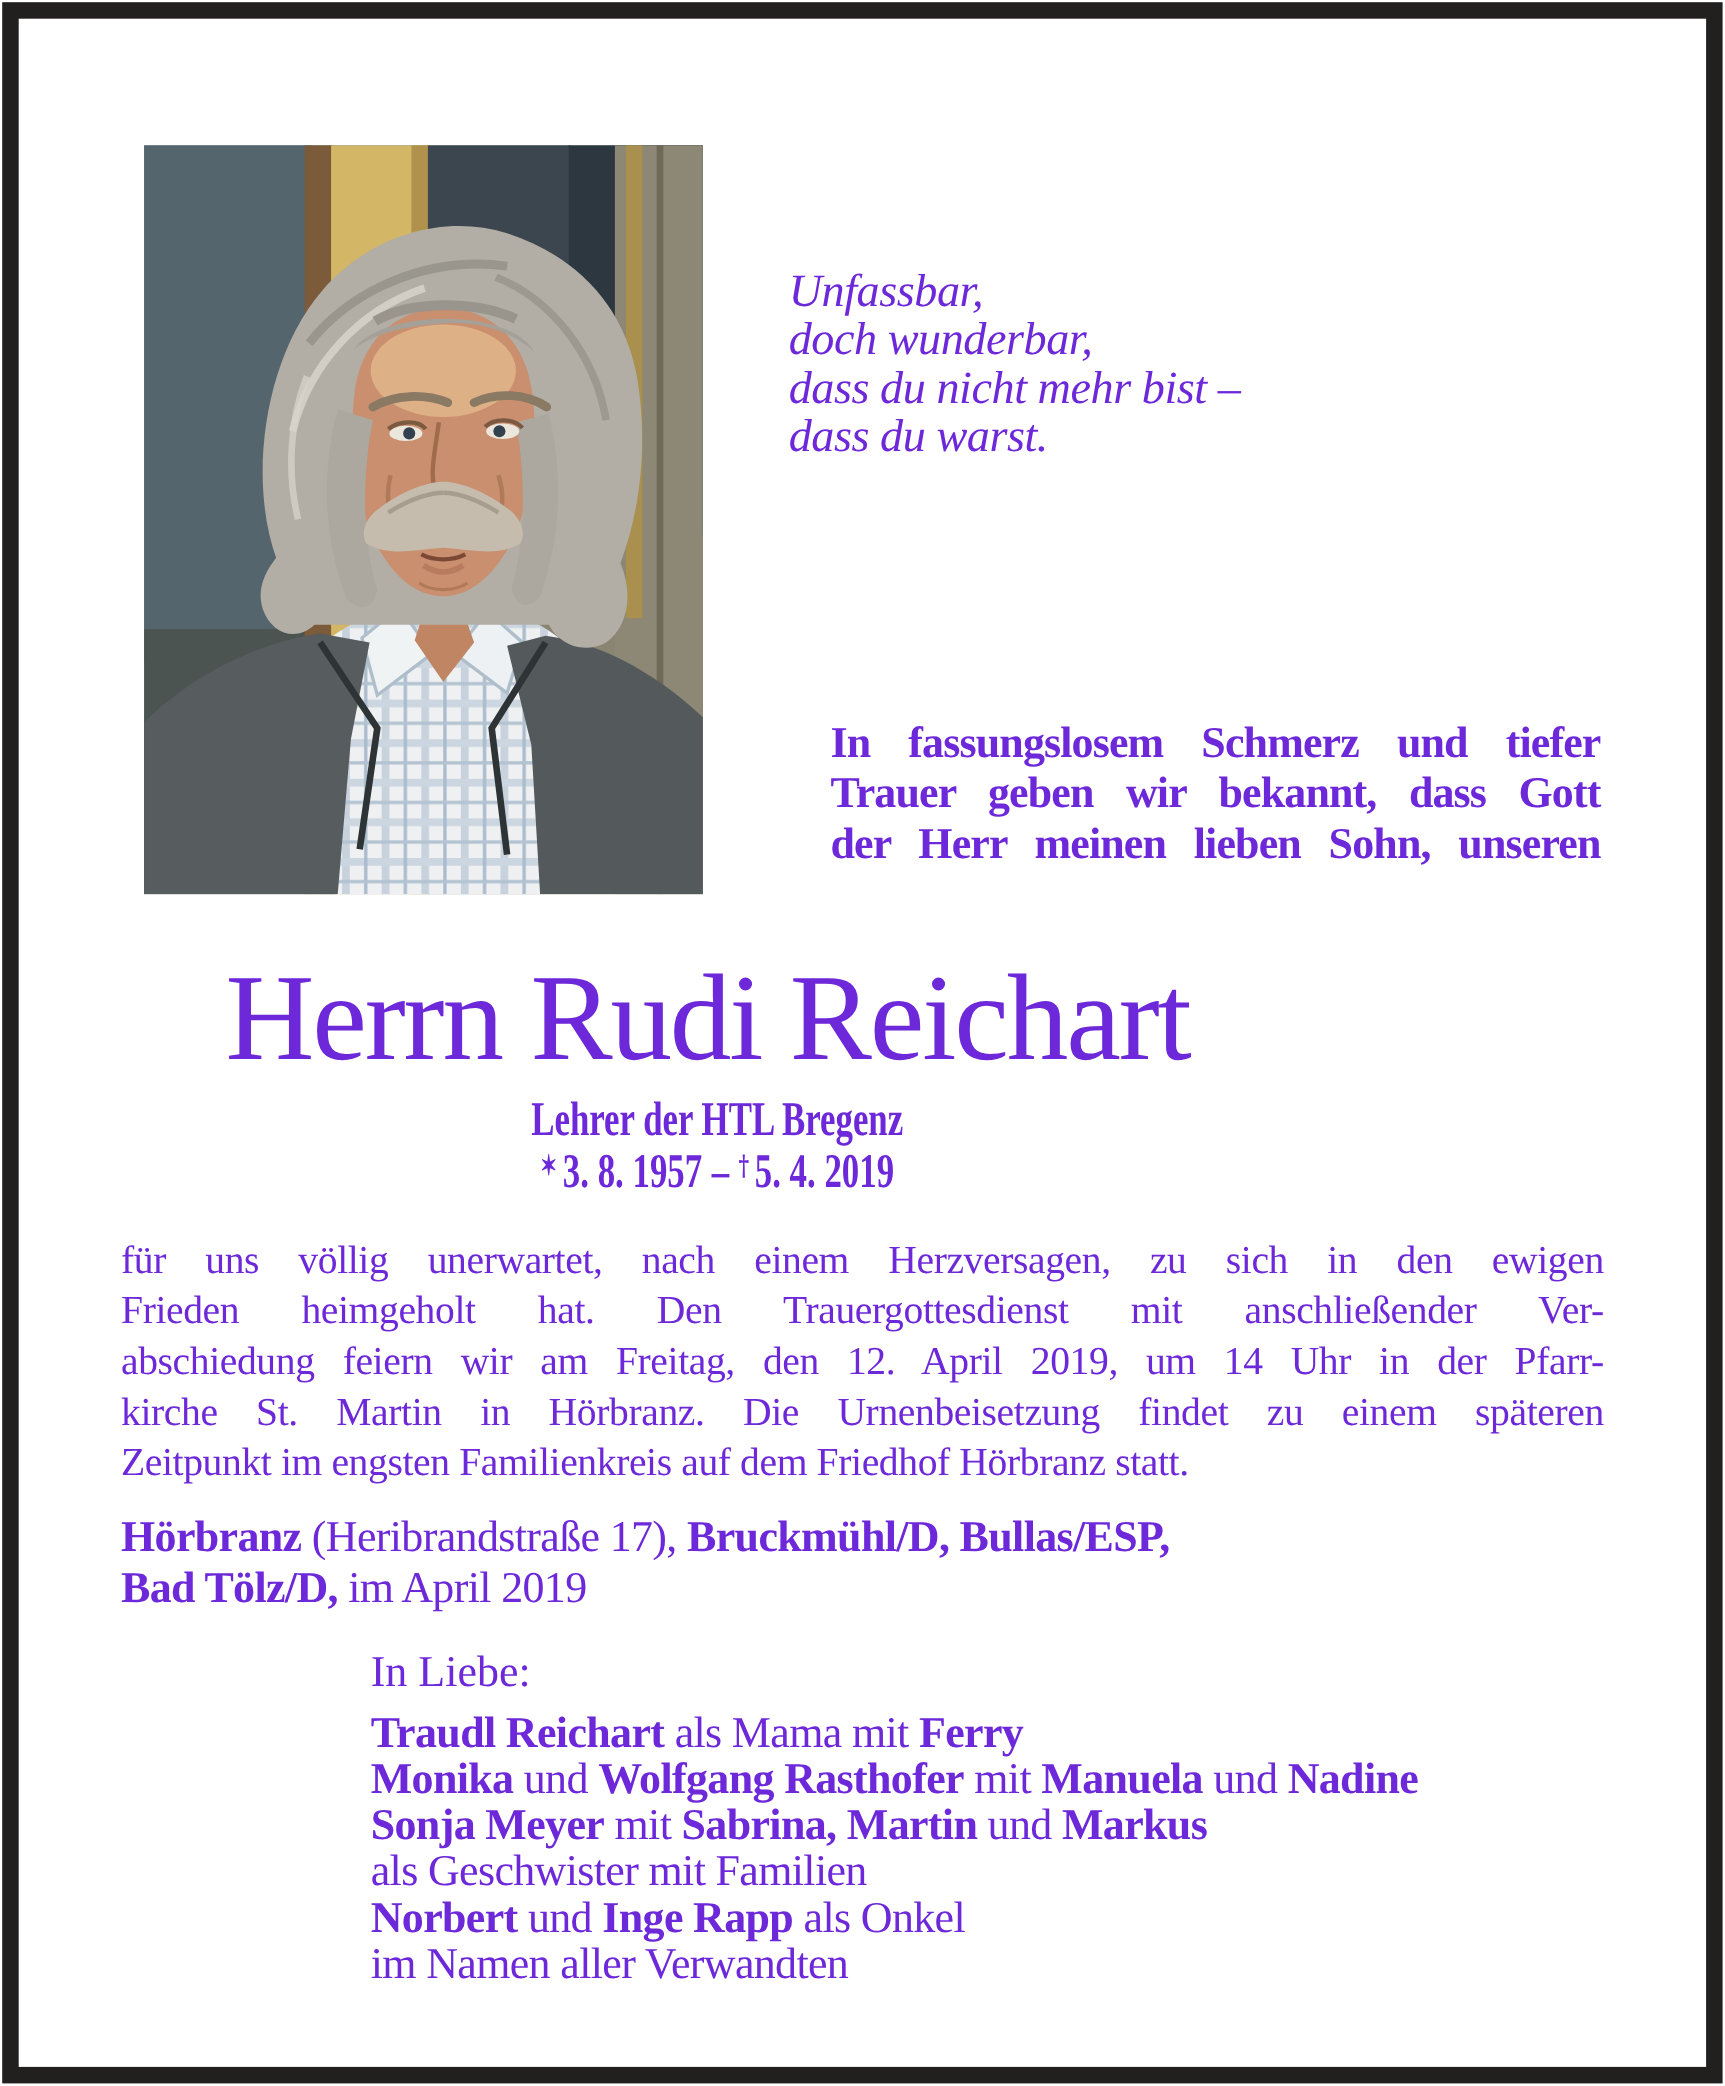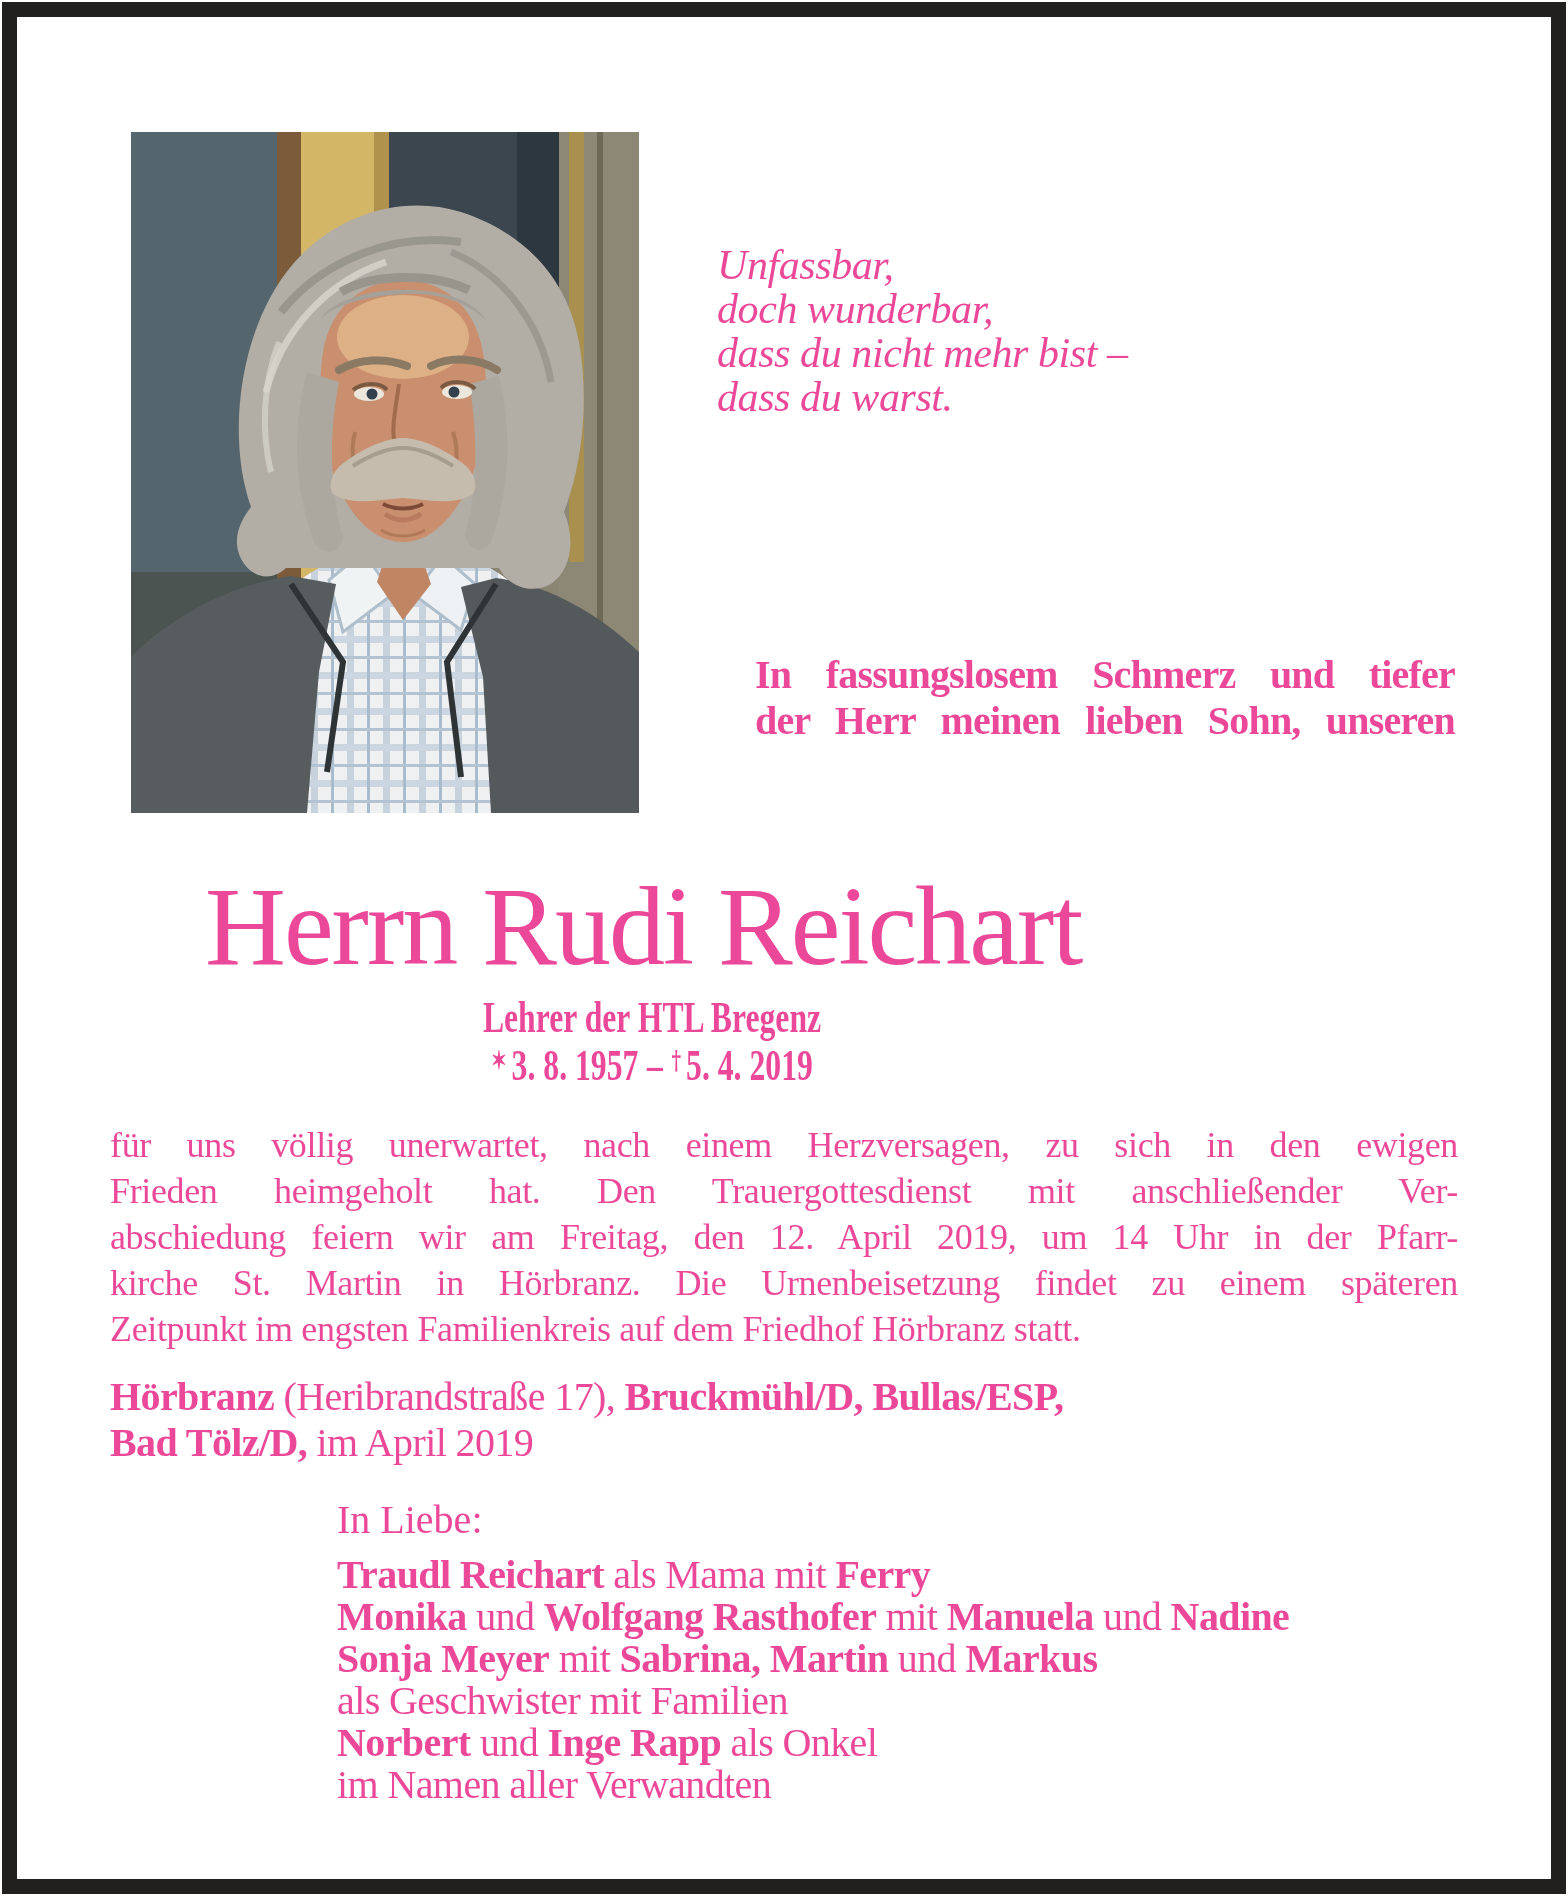--- a/index.html
+++ b/index.html
@@ -1,18 +1,18 @@
 <!DOCTYPE html>
 <html><head>
 <meta charset="utf-8">
 <style>
   html,body{margin:0;padding:0;background:#ffffff;}
   .page{
     position:relative;width:1568px;height:1896px;background:#ffffff;
-    font-family:"Liberation Serif", serif;color:#ec4899;overflow:hidden;
+    font-family:"Liberation Serif", serif;color:#6d28d9;overflow:hidden;
   }
   .frame{position:absolute;inset:2px;border:15px solid #221f1f;pointer-events:none;}
   .photo{position:absolute;left:131px;top:132px;width:508px;height:681px;}
   .photo svg{display:block;width:100%;height:100%;}
   .quote{position:absolute;left:717px;top:243px;font-style:italic;font-size:42px;line-height:44px;letter-spacing:-0.01em;}
   .announce{position:absolute;left:755px;top:652px;width:700px;font-size:40px;line-height:46px;letter-spacing:-0.02em;font-weight:bold;}
   .announce .jline{text-align:justify;text-align-last:justify;}
   .name{
     position:absolute;left:205px;top:868px;width:1065px;margin:0;
     font-size:112px;line-height:116px;font-weight:normal;letter-spacing:-2px;white-space:nowrap;
@@ -108,20 +108,21 @@
 
   <div class="quote">
     <div>Unfassbar,</div>
     <div>doch wunderbar,</div>
     <div>dass du nicht mehr bist –</div>
     <div>dass du warst.</div>
   </div>
 
   <div class="announce">
     <div class="jline">In fassungslosem Schmerz und tiefer</div>
+    <div class="jline">Trauer geben wir bekannt, dass Gott</div>
     <div class="jline">der Herr meinen lieben Sohn, unseren</div>
   </div>
 
   <h1 class="name">Herrn Rudi Reichart</h1>
   <div class="subtitle"><span class="cond">Lehrer der HTL Bregenz</span></div>
   <div class="dates"><span class="cond"><span class="sym">✶</span><span>3. 8. 1957</span><span class="dash">–</span><span class="sym">†</span><span>5. 4. 2019</span></span></div>
 
   <div class="bodytext">
     <div class="jline">für uns völlig unerwartet, nach einem Herzversagen, zu sich in den ewigen</div>
     <div class="jline">Frieden heimgeholt hat. Den Trauergottesdienst mit anschließender Ver-</div>

